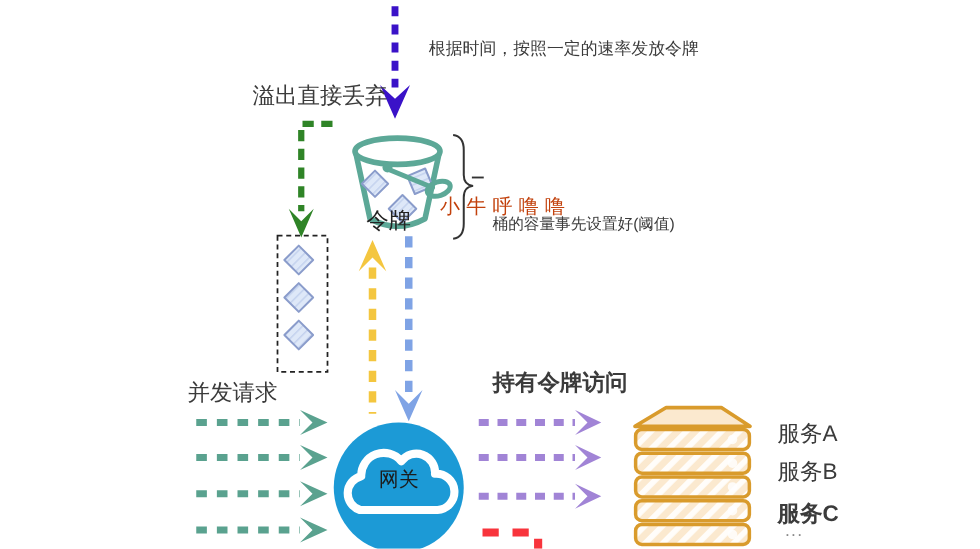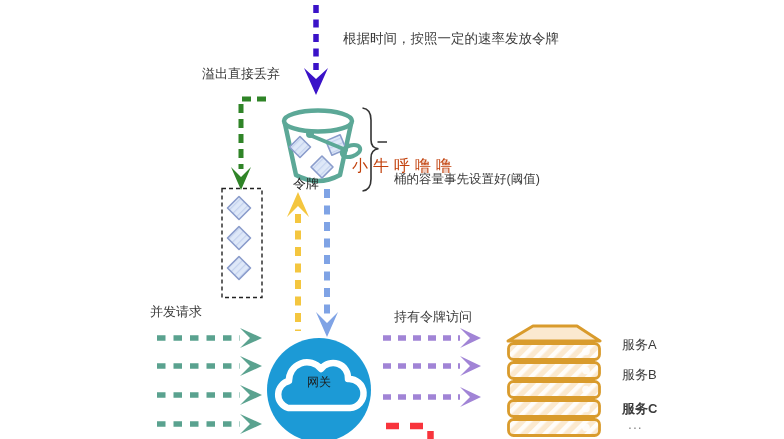--- a/index.html
+++ b/index.html
@@ -1,29 +1,29 @@
 <!DOCTYPE html>
 <html><head>
 <meta charset="utf-8">
 <style>
   html,body{margin:0;padding:0;background:#fff;}
   .canvas{
     position:relative;width:709px;height:439px;background:#ffffff;overflow:hidden;
     font-family:"Liberation Sans","DejaVu Sans",sans-serif;color:#3b3b3b;
   }
   .canvas svg{position:absolute;left:0;top:0;}
-  .lbl{position:absolute;font-size:13px;line-height:1.2;white-space:nowrap;color:#3b3b3b;}
+  .lbl{position:absolute;font-size:18px;line-height:1.2;white-space:nowrap;color:#3b3b3b;}
   .lbl-rate{left:343px;top:31px;font-size:13.5px;}
   .lbl-overflow{left:202px;top:66px;}
   .lbl-capacity{left:394px;top:134px;font-size:12.5px;margin-top:38px;}
-  .lbl-token{left:293px;top:176px;color:#222;}
+  .lbl-token{left:293px;top:166px;color:#222;}
   .lbl-watermark{left:352px;top:156px;font-size:16px;letter-spacing:5px;color:#c2410c;}
   .lbl-concurrent{left:150px;top:304px;font-family:Liberation Serif, serif;}
-  .lbl-access{left:394px;top:309px;}
-  .lbl-gateway{left:297px;top:375px;width:44px;text-align:center;font-size:12px;color:#1c1c1c;}
+  .lbl-access{left:394px;top:296px;font-weight:bold;}
+  .lbl-gateway{left:297px;top:375px;width:44px;text-align:center;font-size:16px;color:#1c1c1c;}
   .lbl-service-a{left:622px;top:337px;}
   .lbl-service-b{left:622px;top:367px;}
   .lbl-service-c{left:622px;top:401px;font-weight:bold;}
   .lbl-ellipsis{left:628px;top:416px;color:#8a8a8a;font-size:14px;letter-spacing:1px;}
 </style>
 </head>
 <body>
 
 <div class="canvas">
 

